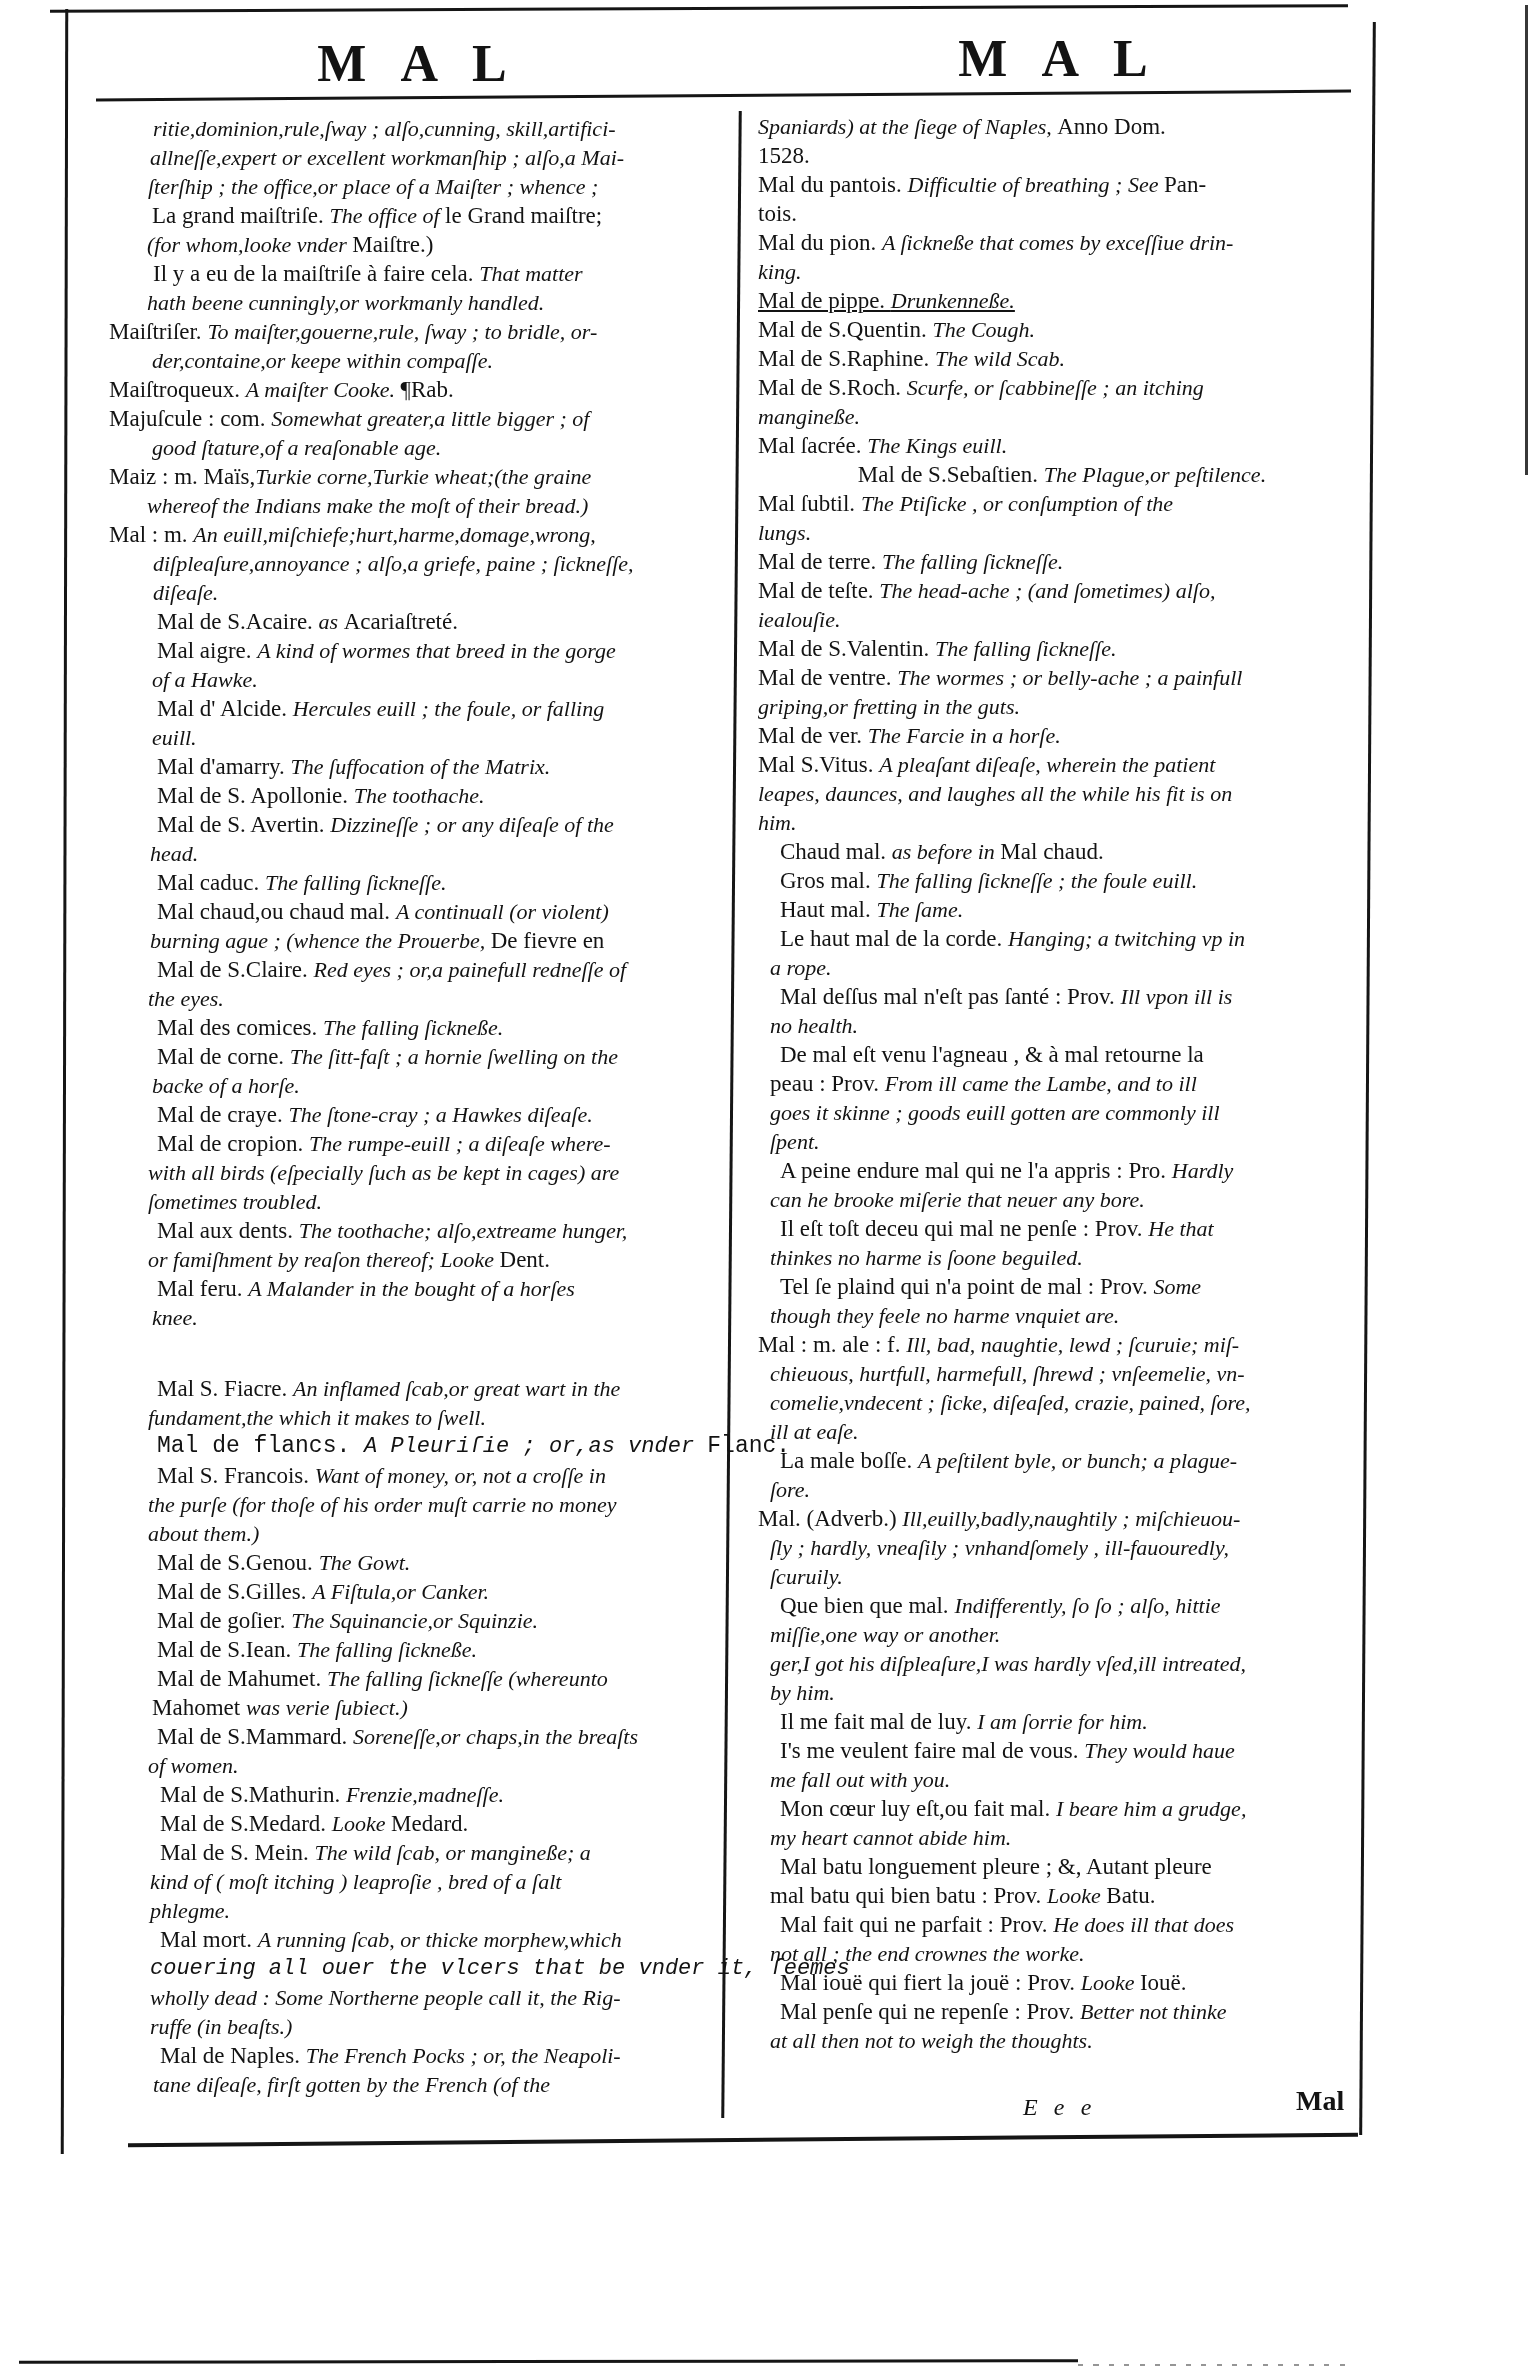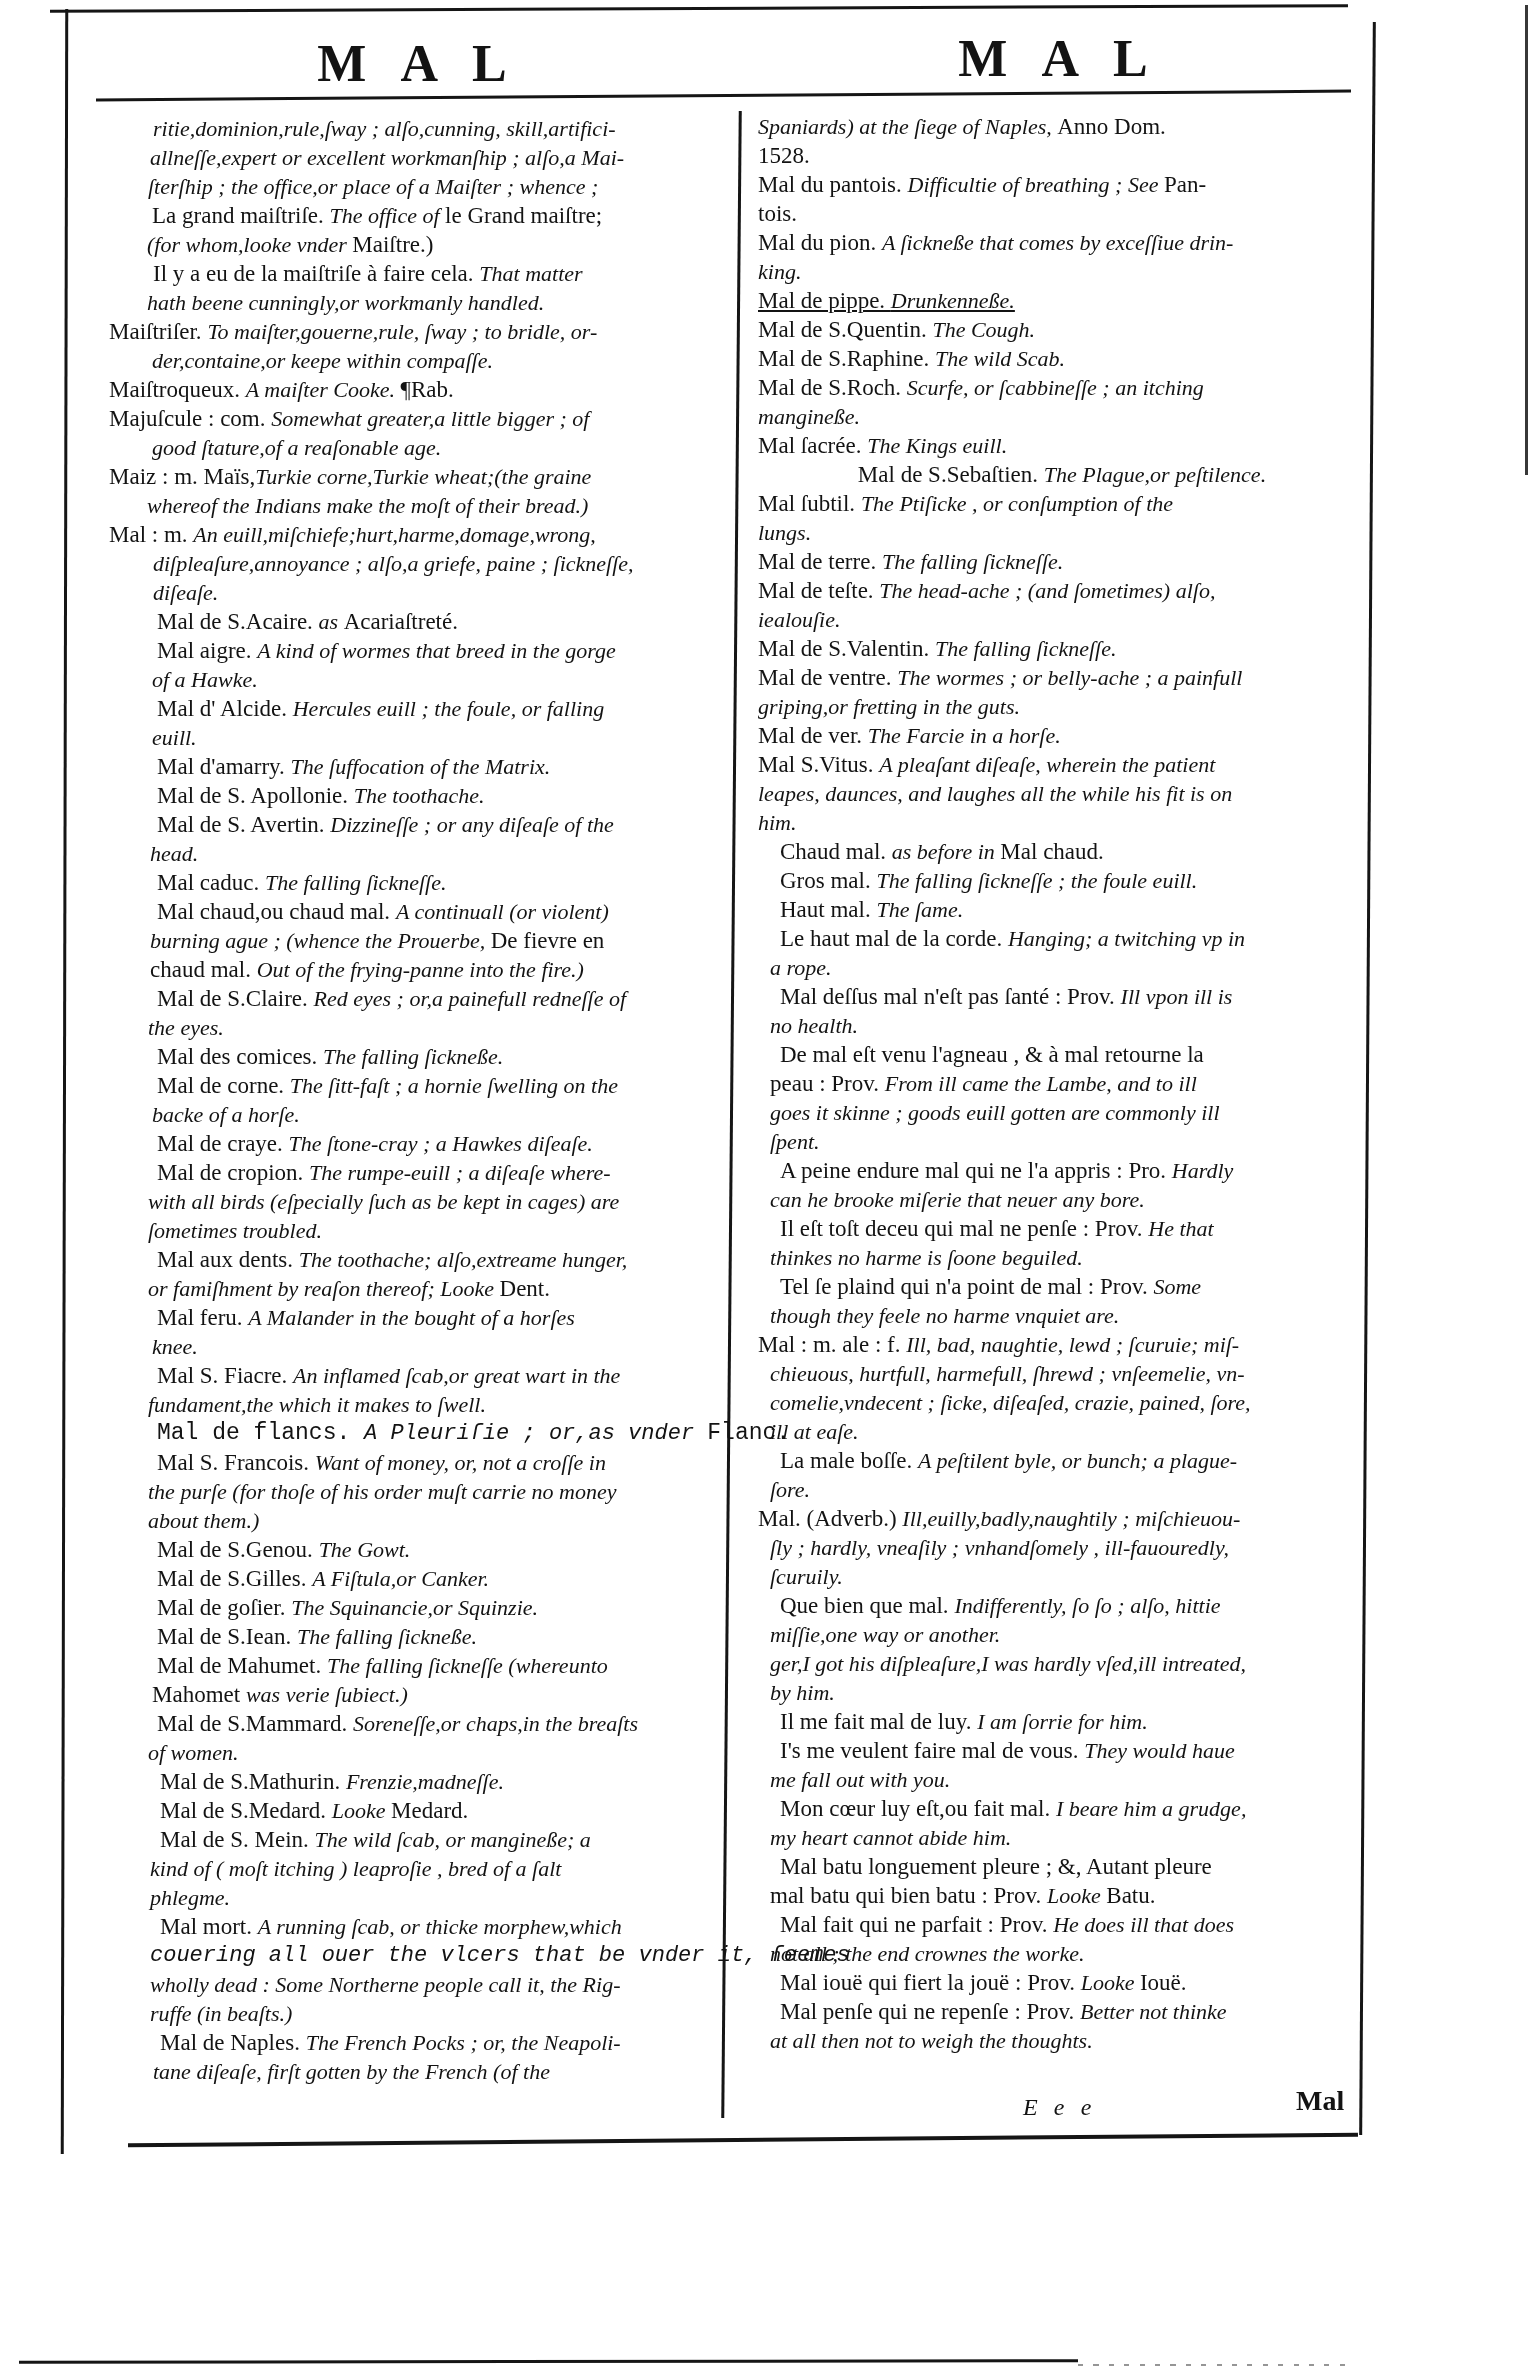--- a/index.html
+++ b/index.html
@@ -72,35 +72,34 @@
     <div class="tl" style="padding-left: 43px;"><span class="it">of a Hawke.</span></div>
     <div class="tl" style="padding-left: 48px;"><span class="ro">Mal d' Alcide. </span><span class="it">Hercules euill ; the foule, or falling</span></div>
     <div class="tl" style="padding-left: 43px;"><span class="it">euill.</span></div>
     <div class="tl" style="padding-left: 48px;"><span class="ro">Mal d'amarry. </span><span class="it">The ſuffocation of the Matrix.</span></div>
     <div class="tl" style="padding-left: 48px;"><span class="ro">Mal de S. Apollonie. </span><span class="it">The toothache.</span></div>
     <div class="tl" style="padding-left: 48px;"><span class="ro">Mal de S. Avertin. </span><span class="it">Dizzineſſe ; or any diſeaſe of the</span></div>
     <div class="tl" style="padding-left: 41px;"><span class="it">head.</span></div>
     <div class="tl" style="padding-left: 48px;"><span class="ro">Mal caduc. </span><span class="it">The falling ſickneſſe.</span></div>
     <div class="tl" style="padding-left: 48px;"><span class="ro">Mal chaud,ou chaud mal. </span><span class="it">A continuall (or violent)</span></div>
     <div class="tl" style="padding-left: 41px;"><span class="it">burning ague ; (whence the Prouerbe, </span><span class="ro">De fievre en</span></div>
-    <div class="tl" style="padding-left: 41px;"><span class="ro">chaud mal. </span><span class="it">Out of the frying-panne into the fire.)</span></div>
     <div class="tl" style="padding-left: 48px;"><span class="ro">Mal de S.Claire. </span><span class="it">Red eyes ; or,a painefull redneſſe of</span></div>
     <div class="tl" style="padding-left: 39px;"><span class="it">the eyes.</span></div>
     <div class="tl" style="padding-left: 48px;"><span class="ro">Mal des comices. </span><span class="it">The falling ſickneße.</span></div>
     <div class="tl" style="padding-left: 48px;"><span class="ro">Mal de corne. </span><span class="it">The ſitt-faſt ; a hornie ſwelling on the</span></div>
     <div class="tl" style="padding-left: 43px;"><span class="it">backe of a horſe.</span></div>
     <div class="tl" style="padding-left: 48px;"><span class="ro">Mal de craye. </span><span class="it">The ſtone-cray ; a Hawkes diſeaſe.</span></div>
     <div class="tl" style="padding-left: 48px;"><span class="ro">Mal de cropion. </span><span class="it">The rumpe-euill ; a diſeaſe where-</span></div>
     <div class="tl" style="padding-left: 39px;"><span class="it">with all birds (eſpecially ſuch as be kept in cages) are</span></div>
     <div class="tl" style="padding-left: 39px;"><span class="it">ſometimes troubled.</span></div>
     <div class="tl" style="padding-left: 48px;"><span class="ro">Mal aux dents. </span><span class="it">The toothache; alſo,extreame hunger,</span></div>
     <div class="tl" style="padding-left: 39px;"><span class="it">or famiſhment by reaſon thereof; Looke </span><span class="ro">Dent.</span></div>
     <div class="tl" style="padding-left: 48px;"><span class="ro">Mal feru. </span><span class="it">A Malander in the bought of a horſes</span></div>
     <div class="tl" style="padding-left: 43px;"><span class="it">knee.</span></div>
-    <div class="tl" style="padding-left: 48px;"><span class="ro">Mal S. Fiacre. </span><span class="it">An inflamed ſcab,or great wart in the</span></div>
+    <div class="tl" style="padding-left: 48px; margin-top: 42px;"><span class="ro">Mal S. Fiacre. </span><span class="it">An inflamed ſcab,or great wart in the</span></div>
     <div class="tl" style="padding-left: 39px;"><span class="it">fundament,the which it makes to ſwell.</span></div>
     <div class="tl" style="padding-left: 48px; font-family: Liberation Mono, monospace;"><span class="ro">Mal de flancs. </span><span class="it">A Pleuriſie ; or,as vnder </span><span class="ro">Flanc.</span></div>
     <div class="tl" style="padding-left: 48px;"><span class="ro">Mal S. Francois. </span><span class="it">Want of money, or, not a croſſe in</span></div>
     <div class="tl" style="padding-left: 39px;"><span class="it">the purſe (for thoſe of his order muſt carrie no money</span></div>
     <div class="tl" style="padding-left: 39px;"><span class="it">about them.)</span></div>
     <div class="tl" style="padding-left: 48px;"><span class="ro">Mal de S.Genou. </span><span class="it">The Gowt.</span></div>
     <div class="tl" style="padding-left: 48px;"><span class="ro">Mal de S.Gilles. </span><span class="it">A Fiſtula,or Canker.</span></div>
     <div class="tl" style="padding-left: 48px;"><span class="ro">Mal de goſier. </span><span class="it">The Squinancie,or Squinzie.</span></div>
     <div class="tl" style="padding-left: 48px;"><span class="ro">Mal de S.Iean. </span><span class="it">The falling ſickneße.</span></div>
     <div class="tl" style="padding-left: 48px;"><span class="ro">Mal de Mahumet. </span><span class="it">The falling ſickneſſe (whereunto</span></div>

